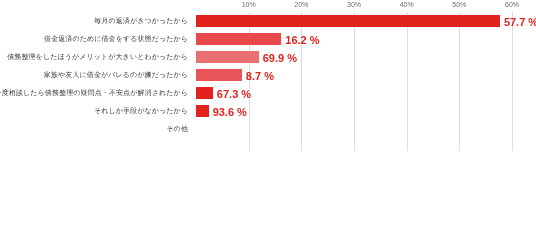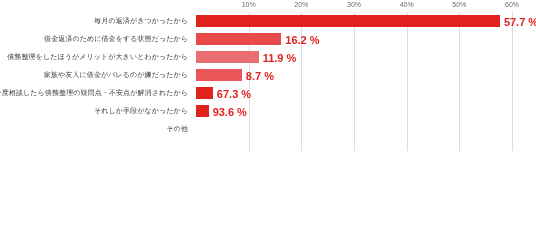--- a/index.html
+++ b/index.html
@@ -127,21 +127,21 @@
         <div class="row" style="top: 12px;">
           <div class="bar" title="毎月の返済がきつかったから 57.7 %" style="width: 303.887px; background: rgb(226, 34, 31);"></div>
           <div class="value-label" style="left: 307.887px; color: rgb(226, 34, 31);">57.7 %</div>
         </div>
         <div class="row" style="top: 30px; padding-left: 29px;">
           <div class="bar" title="借金返済のために借金をする状態だったから 16.2 %" style="width: 85.32px; background: rgb(232, 73, 75);"></div>
           <div class="value-label" style="left: 89.32px; color: rgb(226, 34, 31);">16.2 %</div>
         </div>
         <div class="row" style="top: 48px;">
           <div class="bar" title="債務整理をしたほうがメリットが大きいとわかったから 11.9 %" style="width: 62.6733px; background: rgb(234, 111, 114);"></div>
-          <div class="value-label" style="left: 66.6733px; color: rgb(226, 34, 31);">11.9 %</div>
+          <div class="value-label" style="left: 66.6733px; color: rgb(226, 34, 31);">69.9 %</div>
         </div>
         <div class="row" style="top: 66px;">
           <div class="bar" title="家族や友人に借金がバレるのが嫌だったから 8.7 %" style="width: 45.82px; background: rgb(232, 86, 90);"></div>
           <div class="value-label" style="left: 49.82px; color: rgb(226, 34, 31);">8.7 %</div>
         </div>
         <div class="row" style="top: 84px;">
           <div class="bar" title="一度相談したら債務整理の疑問点・不安点が解消されたから 3.2 %" style="width: 16.8533px; background: rgb(226, 34, 31);"></div>
           <div class="value-label" style="left: 20.8533px; color: rgb(226, 34, 31);">67.3 %</div>
         </div>
         <div class="row" style="top: 102px;">

